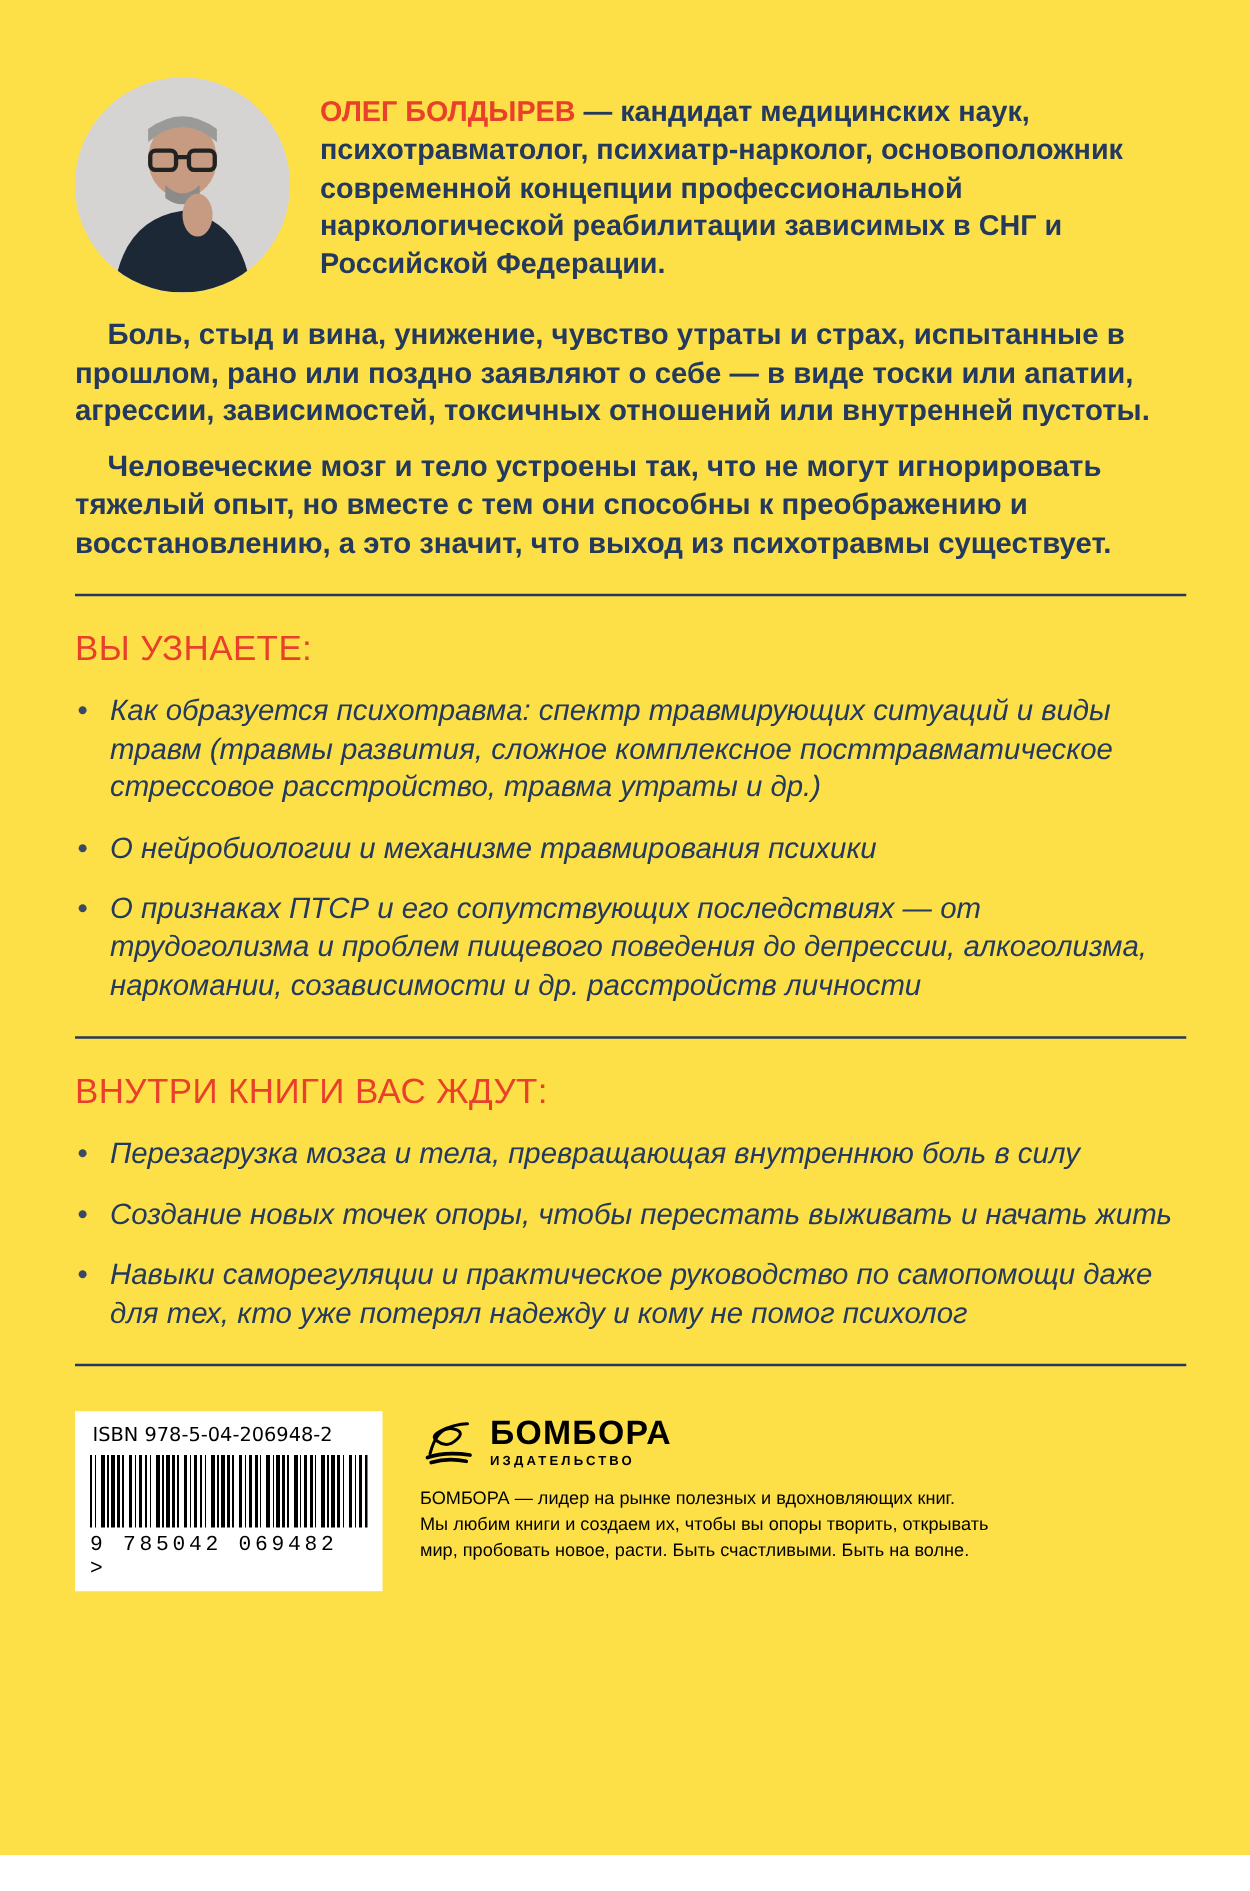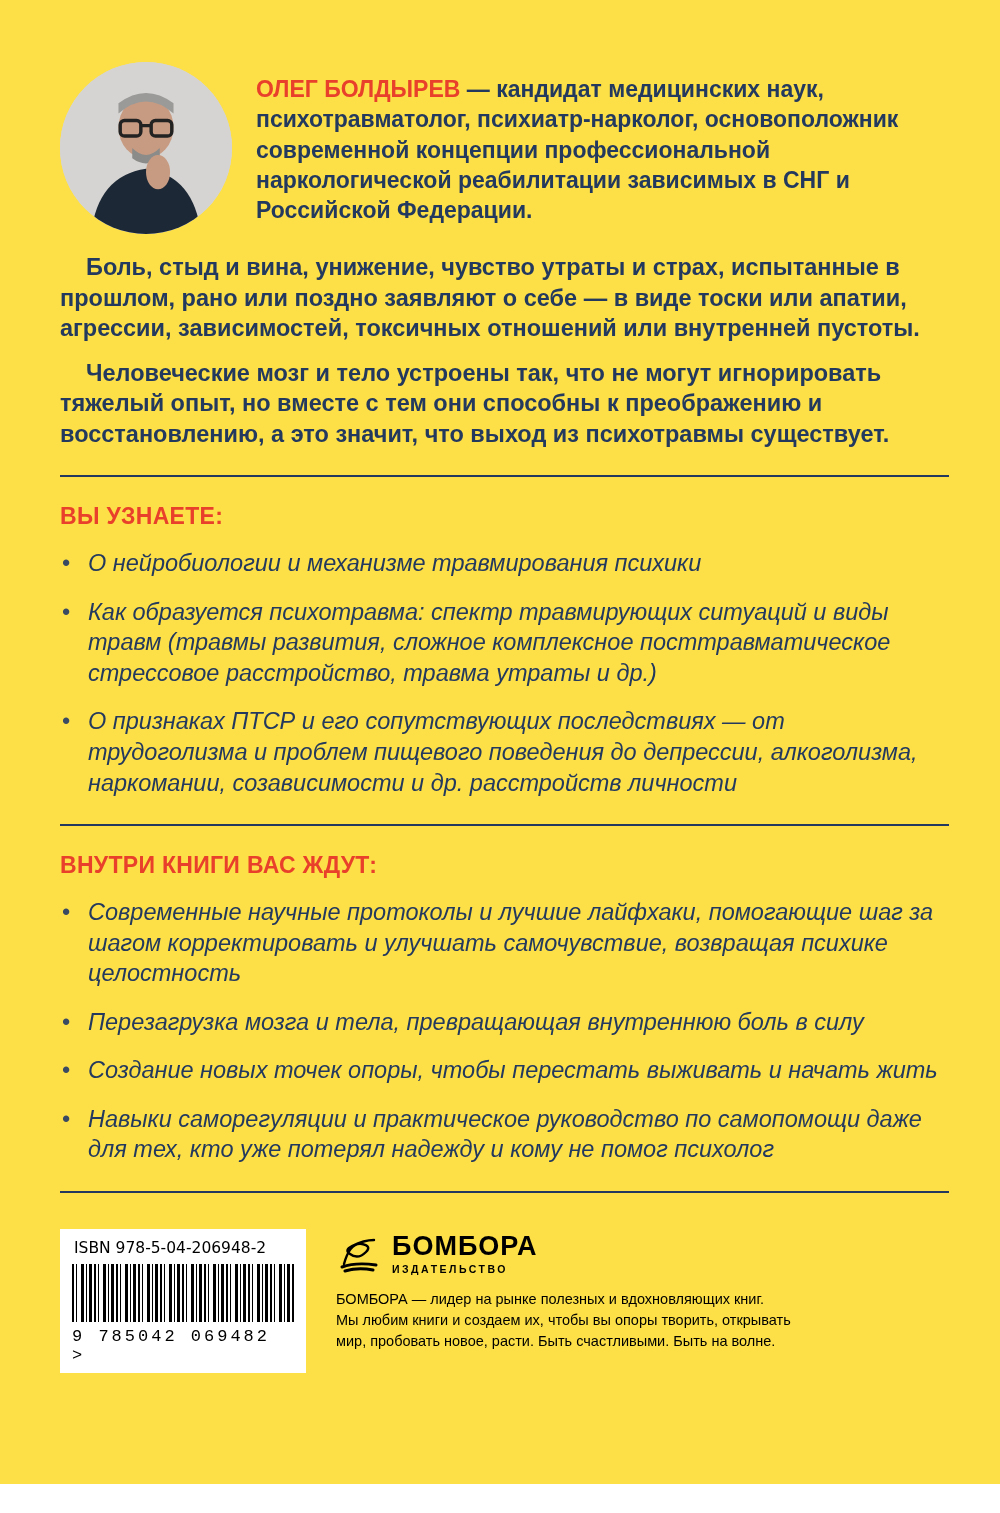--- a/index.html
+++ b/index.html
@@ -38,22 +38,22 @@
   .intro p:last-child { margin-bottom: 0; }
 
   hr.rule {
     border: none;
     border-top: 2px solid #24395e;
     margin: 26px 0 0 0;
   }
 
   .section-heading {
     color: #e8402a;
-    font-weight: 700;
-    font-size: 23px;
+    font-weight: 400;
+    font-size: 28px;
     letter-spacing: 0.3px;
     margin: 26px 0 18px;
   }
 
   ul.bullets {
     list-style: none;
     margin: 0; padding: 0;
     font-style: italic;
     font-size: 23.5px;
     line-height: 1.3;
@@ -99,21 +99,21 @@
     background-color: #fff;
   }
   .barcode-digits {
     font-family: Liberation Mono, monospace;
     font-size: 17px;
     color: #000;
     letter-spacing: 3px;
     margin-top: 5px;
   }
   .publisher { color: #000; padding-top: 4px; }
-  .pub-logo { display: flex; align-items: center; gap: 10px; }
+  .pub-logo { display: flex; align-items: flex-start; gap: 10px; }
   .pub-logo svg { display: block; }
   .pub-name { font-weight: 800; font-size: 27px; letter-spacing: 1px; line-height: 1; color: #000; }
   .pub-sub { font-size: 10.5px; letter-spacing: 2.5px; color: #000; margin-top: 3px; font-weight: 600; }
   .pub-desc {
     margin-top: 14px;
     font-size: 14.5px;
     line-height: 1.45;
     white-space: pre-line;
     color: #000;
   }
@@ -144,30 +144,29 @@
 
   <div class="intro">
     <p>Боль, стыд и вина, унижение, чувство утраты и страх, испытанные в прошлом, рано или поздно заявляют о себе — в виде тоски или апатии, агрессии, зависимостей, токсичных отношений или внутренней пустоты.</p>
     <p>Человеческие мозг и тело устроены так, что не могут игнорировать тяжелый опыт, но вместе с тем они способны к преображению и восстановлению, а это значит, что выход из психотравмы существует.</p>
   </div>
 
   <hr class="rule">
 
   <div class="section-heading">ВЫ УЗНАЕТЕ:</div>
   <ul class="bullets">
+    <li>Как образуется психотравма: спектр травмирующих ситуаций и виды травм (травмы развития, сложное комплексное посттравматическое стрессовое расстройство, травма утраты и др.)</li>
     <li>О нейробиологии и механизме травмирования психики</li>
-    <li>Как образуется психотравма: спектр травмирующих ситуаций и виды травм (травмы развития, сложное комплексное посттравматическое стрессовое расстройство, травма утраты и др.)</li>
     <li>О признаках ПТСР и его сопутствующих последствиях — от трудоголизма и проблем пищевого поведения до депрессии, алкоголизма, наркомании, созависимости и др. расстройств личности</li>
   </ul>
 
   <hr class="rule">
 
   <div class="section-heading">ВНУТРИ КНИГИ ВАС ЖДУТ:</div>
   <ul class="bullets">
-    <li>Современные научные протоколы и лучшие лайфхаки, помогающие шаг за шагом корректировать и улучшать самочувствие, возвращая психике целостность</li>
     <li>Перезагрузка мозга и тела, превращающая внутреннюю боль в силу</li>
     <li>Создание новых точек опоры, чтобы перестать выживать и начать жить</li>
     <li>Навыки саморегуляции и практическое руководство по самопомощи даже для тех, кто уже потерял надежду и кому не помог психолог</li>
   </ul>
 
   <hr class="rule">
 
   <div class="footer">
     <div class="barcode-box">
       <div class="isbn">ISBN 978-5-04-206948-2</div>

